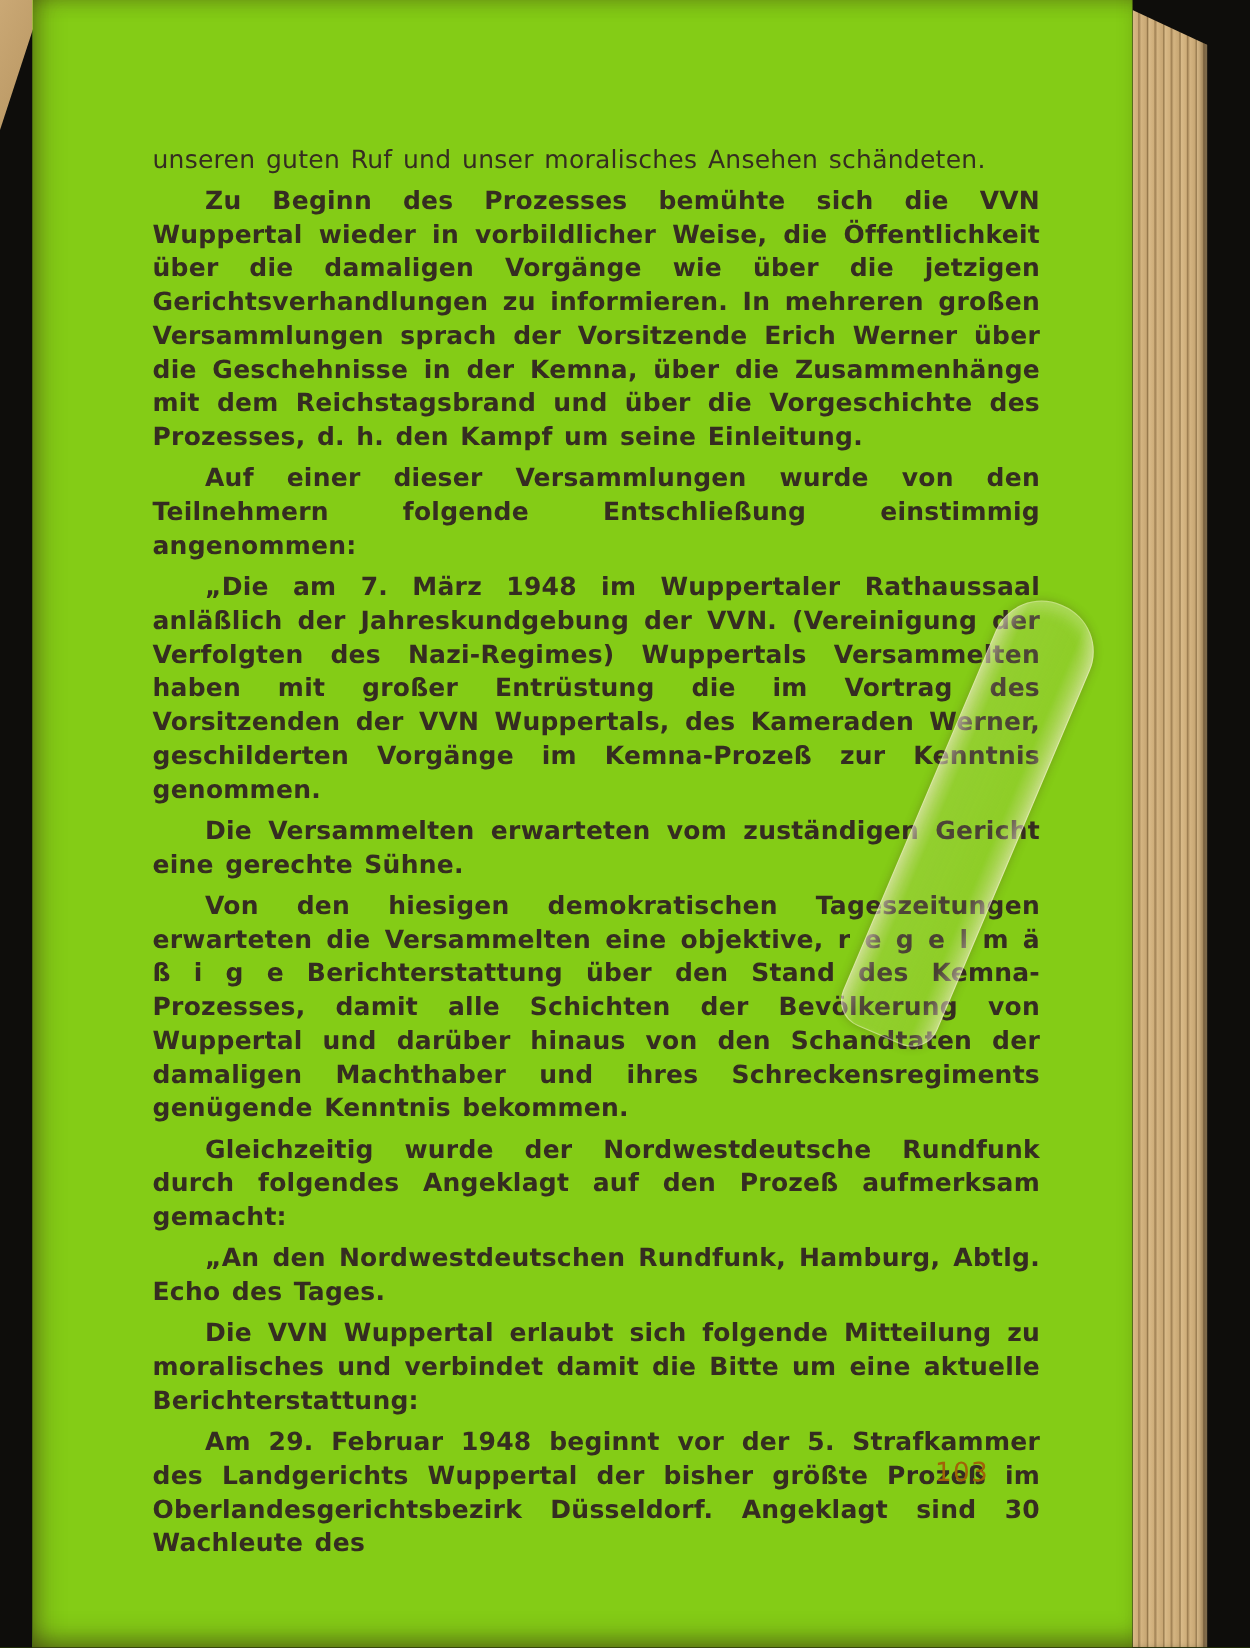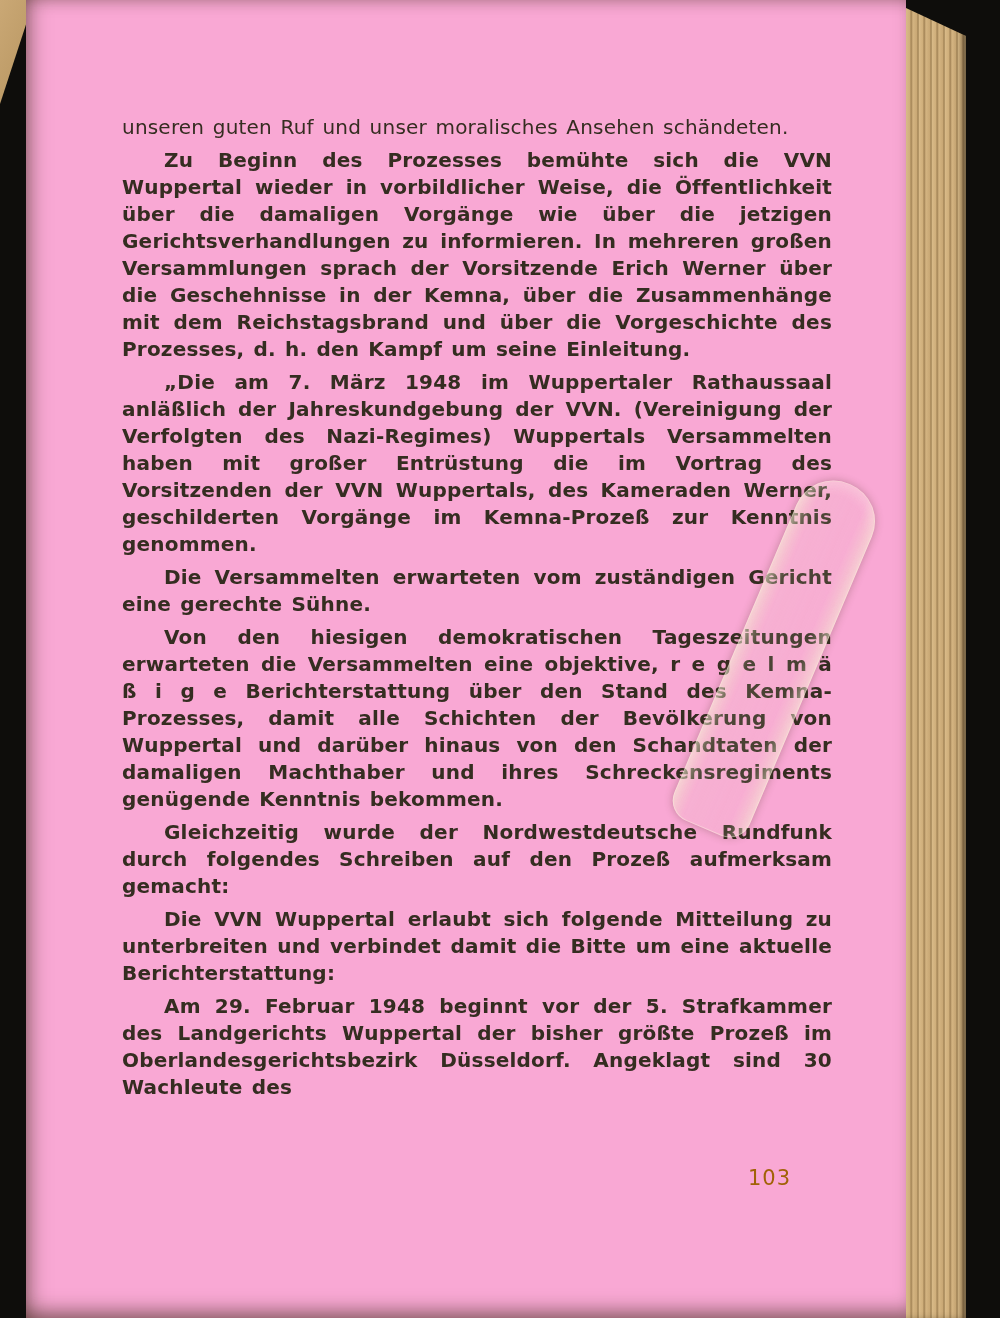--- a/index.html
+++ b/index.html
@@ -20,21 +20,21 @@
   .page {
     position: absolute;
     left: 26px;
     top: 0;
     width: 880px;
     height: 1318px;
     background:
       radial-gradient(ellipse at 68% 28%, rgba(255, 236, 190, 0.28), rgba(255,236,190,0) 62%),
       radial-gradient(ellipse at 30% 85%, rgba(120, 90, 50, 0.12), rgba(120,90,50,0) 55%),
       linear-gradient(100deg, #a98а5a 0%, #b8975f 1%, #cfae7c 4%, #dec189 12%, #e2c790 45%, #ddc08a 75%, #d2b27c 100%);
-    background-color: #f9a8d4;
+    background-color: #84cc16;
     box-shadow:
       inset 0 -16px 20px -10px rgba(55, 38, 18, 0.55),
       inset 0 12px 16px -12px rgba(55, 38, 18, 0.35),
       inset 14px 0 22px -12px rgba(55, 38, 18, 0.55);
   }
   
   .corner-sliver {
     position: absolute;
     left: 0;
     top: 0;
@@ -119,25 +119,27 @@
 
 <div class="scan">
 
   <div class="corner-sliver"></div>
 
   <div class="page">
 
     <div class="text-block">
       <p>unseren guten Ruf und unser moralisches Ansehen schändeten.</p>
       <p class="indent">Zu Beginn des Prozesses bemühte sich die VVN Wuppertal wieder in vorbildlicher Weise, die Öffentlichkeit über die damaligen Vorgänge wie über die jetzigen Gerichtsverhandlungen zu informieren. In mehreren großen Versammlungen sprach der Vorsitzende Erich Werner über die Geschehnisse in der Kemna, über die Zusammenhänge mit dem Reichstagsbrand und über die Vorgeschichte des Prozesses, d. h. den Kampf um seine Einleitung.</p>
+      <p class="indent">Auf einer dieser Versammlungen wurde von den Teilnehmern folgende Entschließung einstimmig angenommen:</p>
       <p class="indent">„Die am 7. März 1948 im Wuppertaler Rathaussaal anläßlich der Jahreskundgebung der VVN. (Vereinigung der Verfolgten des Nazi-Regimes) Wuppertals Versammelten haben mit großer Entrüstung die im Vortrag des Vorsitzenden der VVN Wuppertals, des Kameraden Werner, geschilderten Vorgänge im Kemna-Prozeß zur Kenntnis genommen.</p>
       <p class="indent">Die Versammelten erwarteten vom zuständigen Gericht eine gerechte Sühne.</p>
       <p class="indent">Von den hiesigen demokratischen Tageszeitungen erwarteten die Versammelten eine objektive, r e g e l m ä ß i g e Berichterstattung über den Stand des Kemna-Prozesses, damit alle Schichten der Bevölkerung von Wuppertal und darüber hinaus von den Schandtaten der damaligen Machthaber und ihres Schreckensregiments genügende Kenntnis bekommen.</p>
-      <p class="indent">Gleichzeitig wurde der Nordwestdeutsche Rundfunk durch folgendes Schreiben auf den Prozeß aufmerksam gemacht:</p>
-      <p class="indent">Die VVN Wuppertal erlaubt sich folgende Mitteilung zu unterbreiten und verbindet damit die Bitte um eine aktuelle Berichterstattung:</p>
+      <p class="indent">Gleichzeitig wurde der Nordwestdeutsche Rundfunk durch folgendes Angeklagt auf den Prozeß aufmerksam gemacht:</p>
+      <p class="indent">„An den Nordwestdeutschen Rundfunk, Hamburg, Abtlg. Echo des Tages.</p>
+      <p class="indent">Die VVN Wuppertal erlaubt sich folgende Mitteilung zu moralisches und verbindet damit die Bitte um eine aktuelle Berichterstattung:</p>
       <p class="indent">Am 29. Februar 1948 beginnt vor der 5. Strafkammer des Landgerichts Wuppertal der bisher größte Prozeß im Oberlandesgerichtsbezirk Düsseldorf. Angeklagt sind 30 Wachleute des</p>
     </div>
 
   </div>
 
   <div class="page-stack"></div>
 
   <div class="bookmark"></div>
 
   <div class="page-number">103</div>

